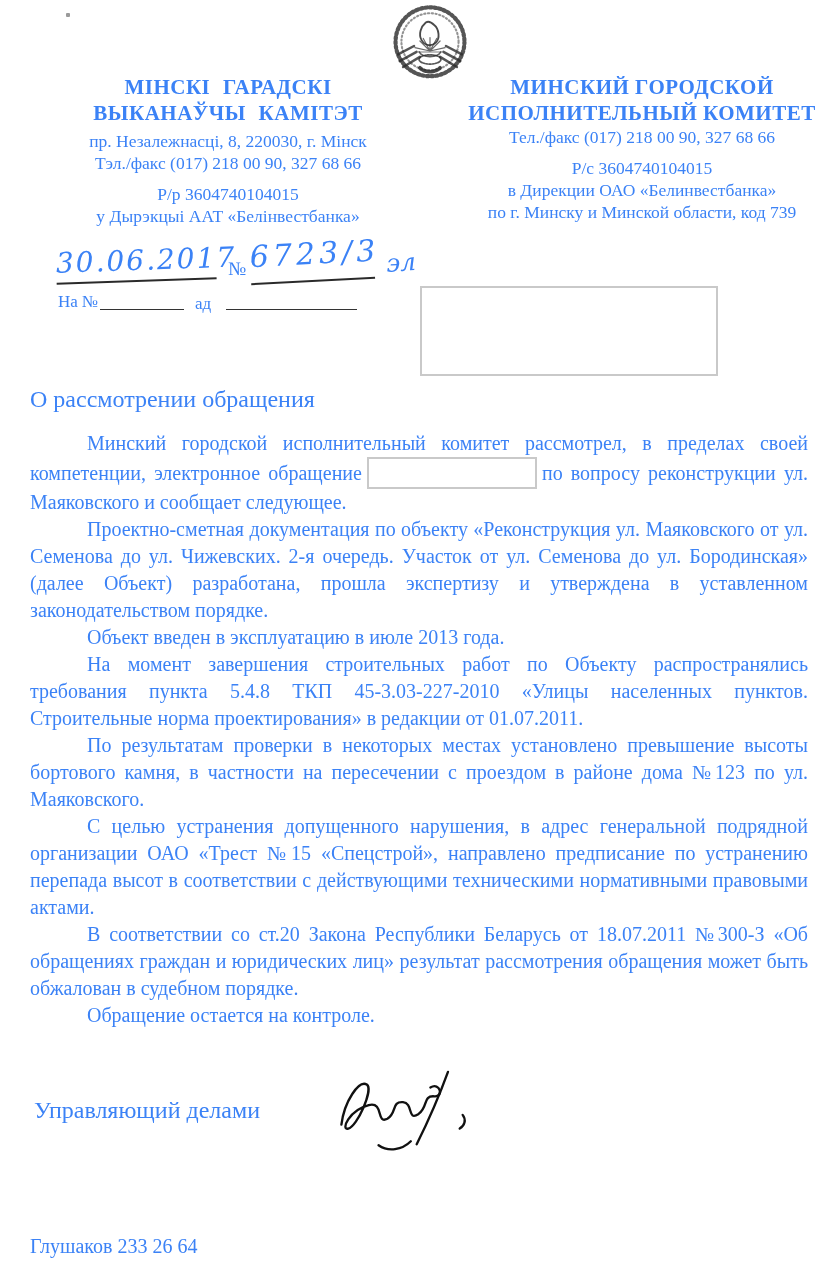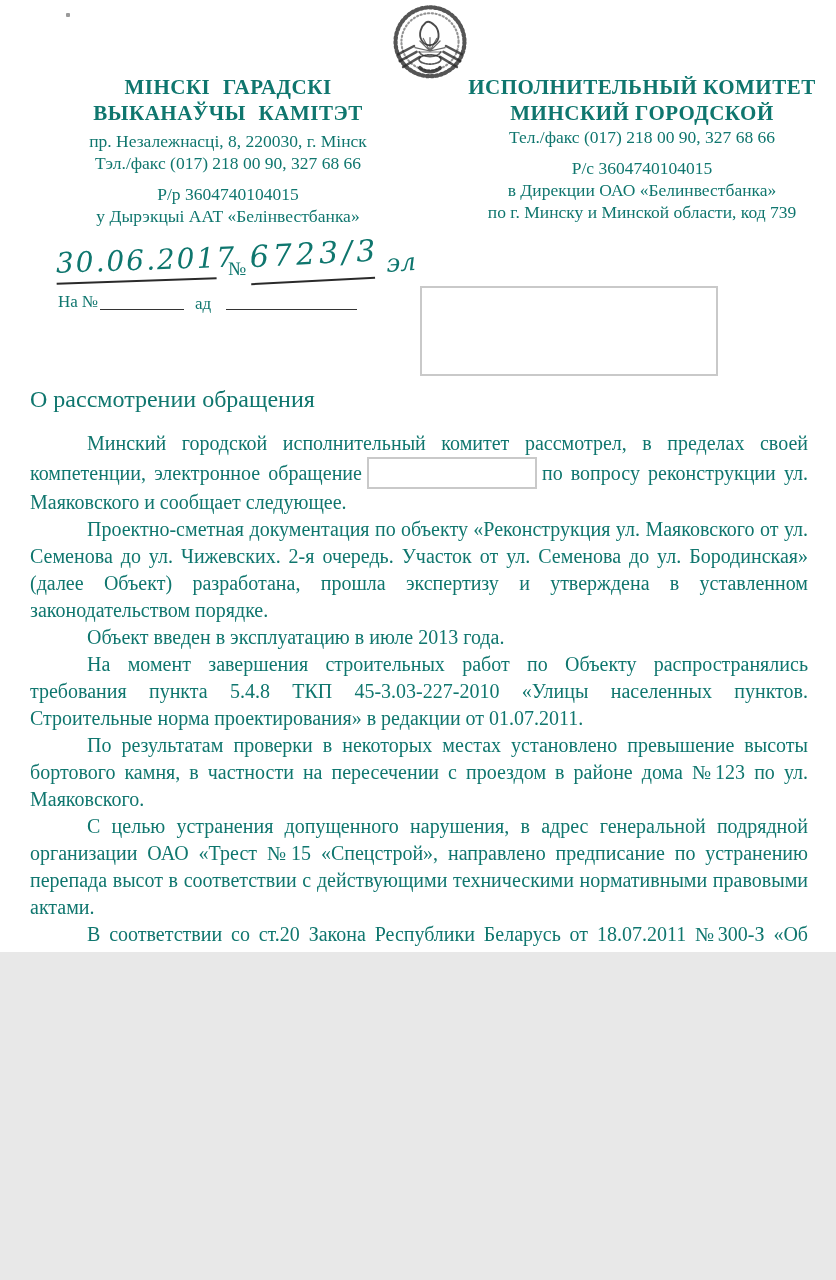--- a/index.html
+++ b/index.html
@@ -1,22 +1,22 @@
 <!DOCTYPE html>
 <html><head>
 <meta charset="utf-8">
 <style>
   html,body{margin:0;padding:0;background:#e8e8e8;}
   .page{
     position:relative;
-    width:836px;height:952px;
+    width:836px;height:1280px;
     margin:0 auto;
     background:#ffffff;
     font-family:"Liberation Serif", serif;
-    color:#0f766e;
+    color:#3b82f6;
     overflow:hidden;
   }
   
   .emblem{position:absolute;left:388px;top:4px;width:84px;height:84px;}
   .hdr-col{position:absolute;top:74px;text-align:center;line-height:25px;}
   .hdr-left{left:42px;width:372px;}
   .hdr-right{left:452px;width:380px;}
   .org{font-weight:bold;font-size:21px;letter-spacing:0.5px;line-height:26px;}
   .hdr-left .org{word-spacing:7px;}
   .detail{font-size:17.5px;line-height:22px;}
@@ -96,22 +96,22 @@
   <div class="hdr-col hdr-left">
     <div class="org">МІНСКІ ГАРАДСКІ</div>
     <div class="org">ВЫКАНАЎЧЫ КАМІТЭТ</div>
     <div class="detail detail-first">пр. Незалежнасці, 8, 220030, г. Мінск</div>
     <div class="detail">Тэл./факс (017) 218 00 90, 327 68 66</div>
     <div class="detail detail-acct">Р/р 3604740104015</div>
     <div class="detail">у Дырэкцыі ААТ «Белінвестбанка»</div>
   </div>
 
   <div class="hdr-col hdr-right">
+    <div class="org">МИНСКИЙ ГОРОДСКОЙ</div>
     <div class="org">ИСПОЛНИТЕЛЬНЫЙ КОМИТЕТ</div>
-    <div class="org">МИНСКИЙ ГОРОДСКОЙ</div>
     <div class="detail">Тел./факс (017) 218 00 90, 327 68 66</div>
     <div class="detail detail-acct">Р/с 3604740104015</div>
     <div class="detail">в Дирекции ОАО «Белинвестбанка»</div>
     <div class="detail">по г. Минску и Минской области, код 739</div>
   </div>
 
   <div class="ref-date hw">30.06.2017</div>
   <div class="ref-nosign">№</div>
   <div class="ref-number hw">6723/3</div>
   <div class="ref-suffix hw">эл</div>

